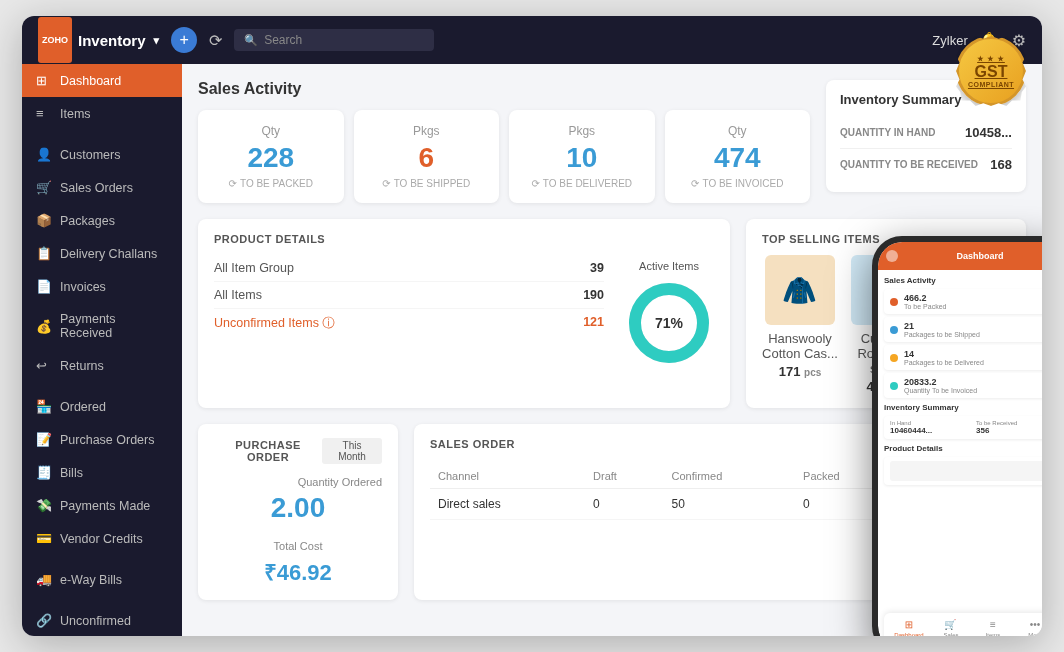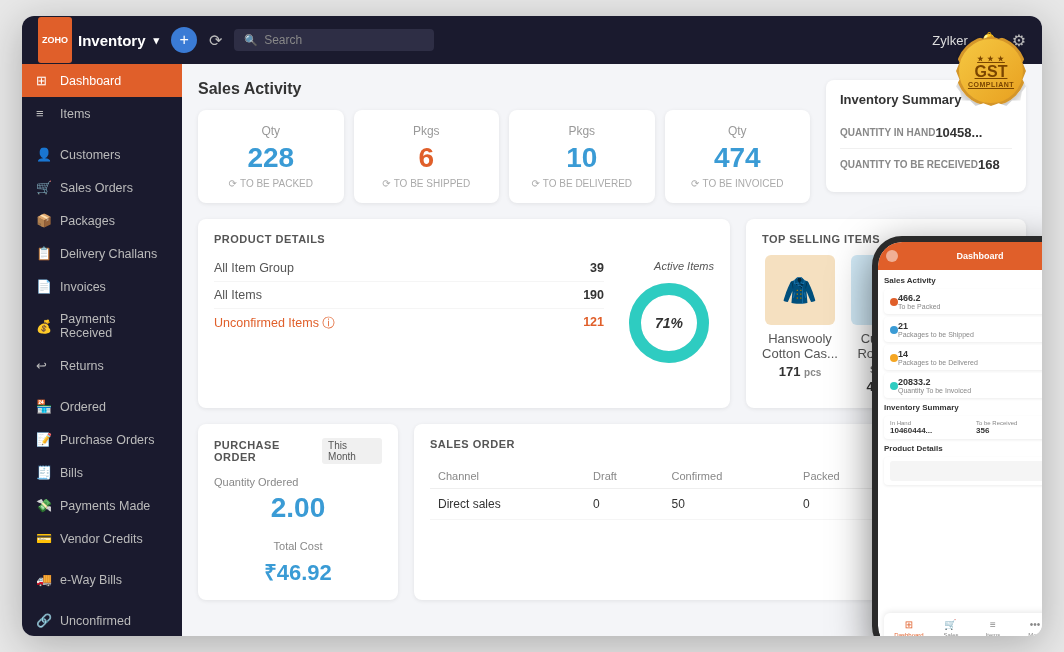--- a/index.html
+++ b/index.html
@@ -186,21 +186,21 @@
       width: 200px;
       background: white;
       border-radius: 8px;
       padding: 12px 14px;
       box-shadow: 0 1px 4px rgba(0,0,0,0.08);
     }
     .inv-summary-title {
       font-size: 13px; font-weight: 600; color: #333; margin-bottom: 10px;
     }
     .inv-row {
-      display: flex; justify-content: flex-start;
+      display: flex; justify-content: space-between;
       align-items: center;
       padding: 8px 0;
       border-bottom: 1px solid #f0f0f0;
     }
     .inv-row:last-child { border-bottom: none; }
     .inv-row-label { font-size: 10px; color: #888; text-transform: uppercase; font-weight: 600; }
     .inv-row-value { font-size: 13px; font-weight: 600; color: #333; }
     
     .middle-row {
       display: flex; gap: 16px; margin-bottom: 16px;
@@ -224,22 +224,22 @@
       padding: 6px 0;
       font-size: 12.5px;
       border-bottom: 1px solid #f5f5f5;
     }
     .pd-row:last-child { border-bottom: none; }
     .pd-row-label { color: #555; }
     .pd-row-label.red { color: #e05f2a; cursor: pointer; }
     .pd-row-value { font-weight: 600; color: #333; }
     .pd-row-value.red { color: #e05f2a; }
     .product-details-right {
-      display: flex; flex-direction: column; align-items: flex-end;
-      justify-content: center; gap: 6px; font-style: italic;
+      display: flex; flex-direction: column; align-items: center;
+      justify-content: center; gap: 6px;
     }
     .donut-label { font-size: 11px; color: #555; font-weight: 500; }
     .donut-container { position: relative; width: 90px; height: 90px; }
     .donut-pct {
       position: absolute; top: 50%; left: 50%;
       transform: translate(-50%, -50%);
       font-size: 14px; font-weight: 700; color: #333;
     }
     
     .top-selling {
@@ -279,30 +279,31 @@
     .purchase-order {
       width: 200px;
       background: white;
       border-radius: 8px;
       padding: 14px 16px;
       box-shadow: 0 1px 4px rgba(0,0,0,0.08);
     }
     .po-header {
       display: flex; justify-content: space-between; align-items: center;
       margin-bottom: 12px;
+      text-align: center;
     }
     .po-title {
       font-size: 11px; font-weight: 700; color: #555;
       text-transform: uppercase; letter-spacing: 0.5px;
     }
     .po-period {
       font-size: 10px; color: #555; background: #f0f0f0;
       padding: 2px 6px; border-radius: 3px; cursor: pointer;
     }
-    .po-qty-label { font-size: 11px; color: #888; text-align: left; margin-bottom: 4px; }
+    .po-qty-label { font-size: 11px; color: #888; text-align: right; margin-bottom: 4px; }
     .po-qty-value { font-size: 28px; font-weight: 700; color: #3a9bd5; text-align: center; margin-bottom: 16px; }
     .po-cost-label { font-size: 11px; color: #888; text-align: center; margin-bottom: 4px; }
     .po-cost-value { font-size: 22px; font-weight: 700; color: #3a9bd5; text-align: center; }
     
     .sales-order {
       flex: 1;
       background: white;
       border-radius: 8px;
       padding: 14px 16px;
       box-shadow: 0 1px 4px rgba(0,0,0,0.08);
@@ -354,21 +355,21 @@
     .phone-topbar-title { color: white; font-size: 9px; font-weight: 600; flex: 1; text-align: center; }
     .phone-content { padding: 6px; }
     .phone-section-title { font-size: 8px; font-weight: 700; color: #333; margin-bottom: 4px; }
     .phone-activity-item {
       display: flex; align-items: center;
       background: white;
       border-radius: 4px;
       padding: 4px 6px;
       margin-bottom: 3px;
       box-shadow: 0 1px 3px rgba(0,0,0,0.08);
-      gap: 0;
+      gap: 6px;
     }
     .phone-dot {
       width: 8px; height: 8px; border-radius: 50%; flex-shrink: 0;
     }
     .phone-activity-num { font-size: 9px; font-weight: 700; color: #333; }
     .phone-activity-label { font-size: 7px; color: #888; }
     .phone-inv-summary {
       background: white; border-radius: 4px; padding: 4px 6px;
       box-shadow: 0 1px 3px rgba(0,0,0,0.08);
       margin-bottom: 3px;

